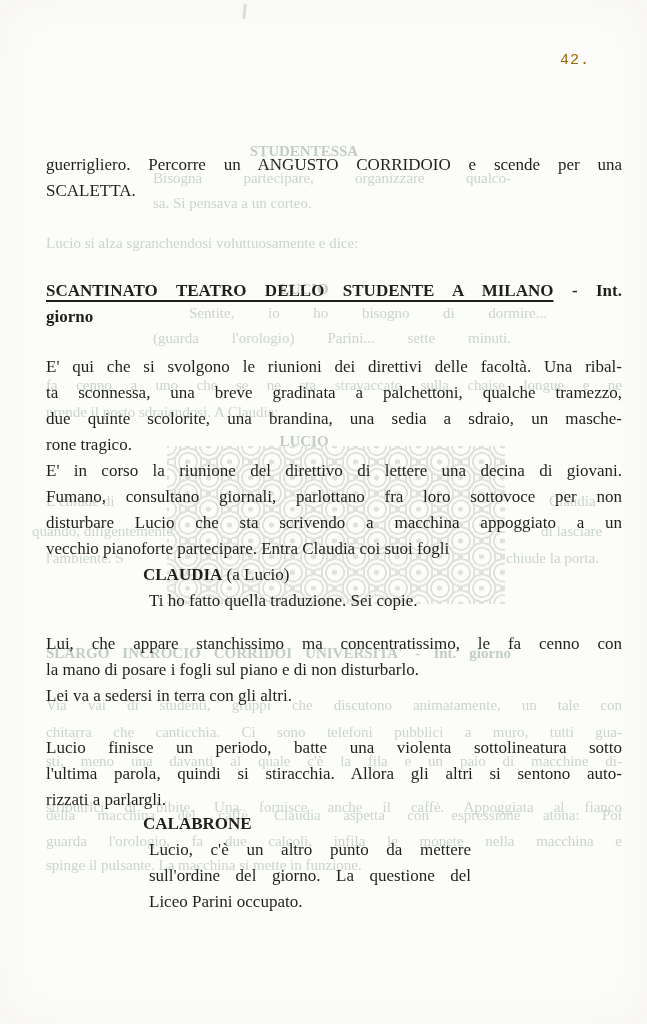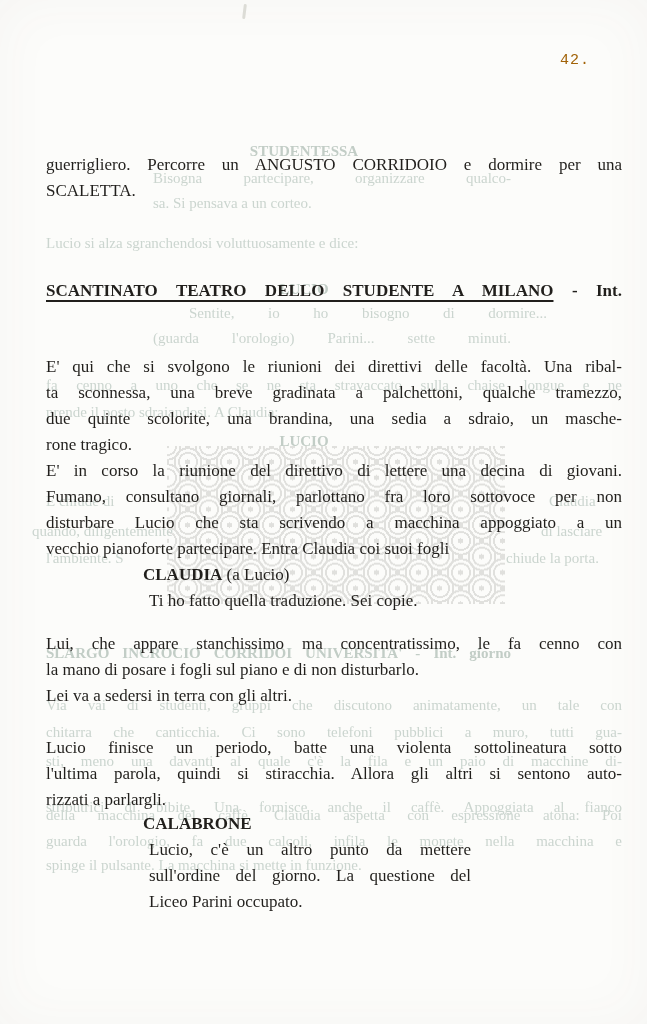--- a/index.html
+++ b/index.html
@@ -84,25 +84,26 @@
       <div class="ghost-line j" style="top: 692px; left: 46px; width: 576px;">Via vai di studenti, gruppi che discutono animatamente, un tale con</div>
       <div class="ghost-line j" style="top: 719px; left: 46px; width: 576px;">chitarra che canticchia. Ci sono telefoni pubblici a muro, tutti gua-</div>
       <div class="ghost-line j" style="top: 748px; left: 46px; width: 576px;">sti, meno una davanti al quale c'è la fila e un paio di macchine di-</div>
       <div class="ghost-line j" style="top: 794px; left: 46px; width: 576px;">stributrici di bibite. Una fornisce anche il caffè. Appoggiata al fianco</div>
       <div class="ghost-line j" style="top: 802px; left: 46px; width: 576px;">della macchina del caffè, Claudia aspetta con espressione atona: Poi</div>
       <div class="ghost-line j" style="top: 828px; left: 46px; width: 576px;">guarda l'orologio, fa due calcoli, infila le monete nella macchina e</div>
       <div class="ghost-line" style="top: 852px; left: 46px;">spinge il pulsante. La macchina si mette in funzione.</div>
     </div>
   <div id="content-layer">
       <div class="block action" style="top: 152px;">
-        <div class="line j"><span>guerrigliero. Percorre un ANGUSTO CORRIDOIO e dormire per una</span></div>
+        <div class="line j"><span>guerrigliero. Percorre un ANGUSTO CORRIDOIO e scende per una</span></div>
         <div class="line"><span>SCALETTA.</span></div>
       </div>
       <div class="block heading" style="top: 278px;">
         <div class="line j"><span class="u">SCANTINATO TEATRO DELLO STUDENTE A MILANO</span><span> - Int.</span></div>
+        <div class="line"><span>giorno</span></div>
       </div>
       <div class="block action" style="top: 354px;">
         <div class="line j"><span>E' qui che si svolgono le riunioni dei direttivi delle facoltà. Una ribal-</span></div>
         <div class="line j"><span>ta sconnessa, una breve gradinata a palchettoni, qualche tramezzo,</span></div>
         <div class="line j"><span>due quinte scolorite, una brandina, una sedia a sdraio, un masche-</span></div>
         <div class="line"><span>rone tragico.</span></div>
         <div class="line j"><span>E' in corso la riunione del direttivo di lettere una decina di giovani.</span></div>
         <div class="line j"><span>Fumano, consultano giornali, parlottano fra loro sottovoce per non</span></div>
         <div class="line j"><span>disturbare Lucio che sta scrivendo a macchina appoggiato a un</span></div>
         <div class="line"><span>vecchio pianoforte partecipare. Entra Claudia coi suoi fogli</span></div>

